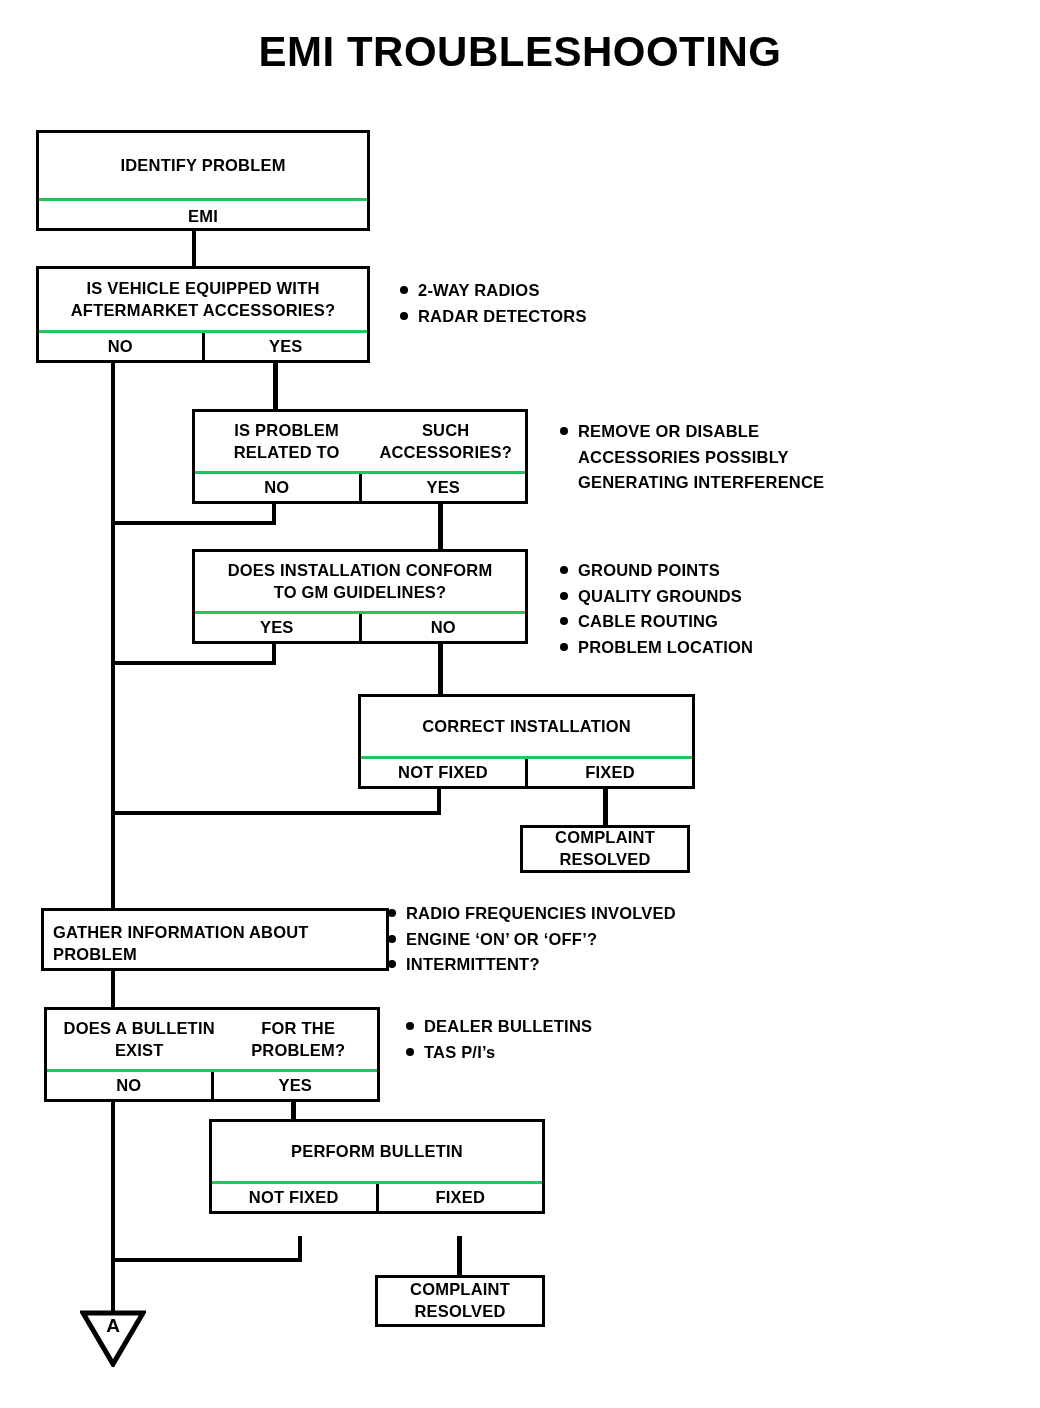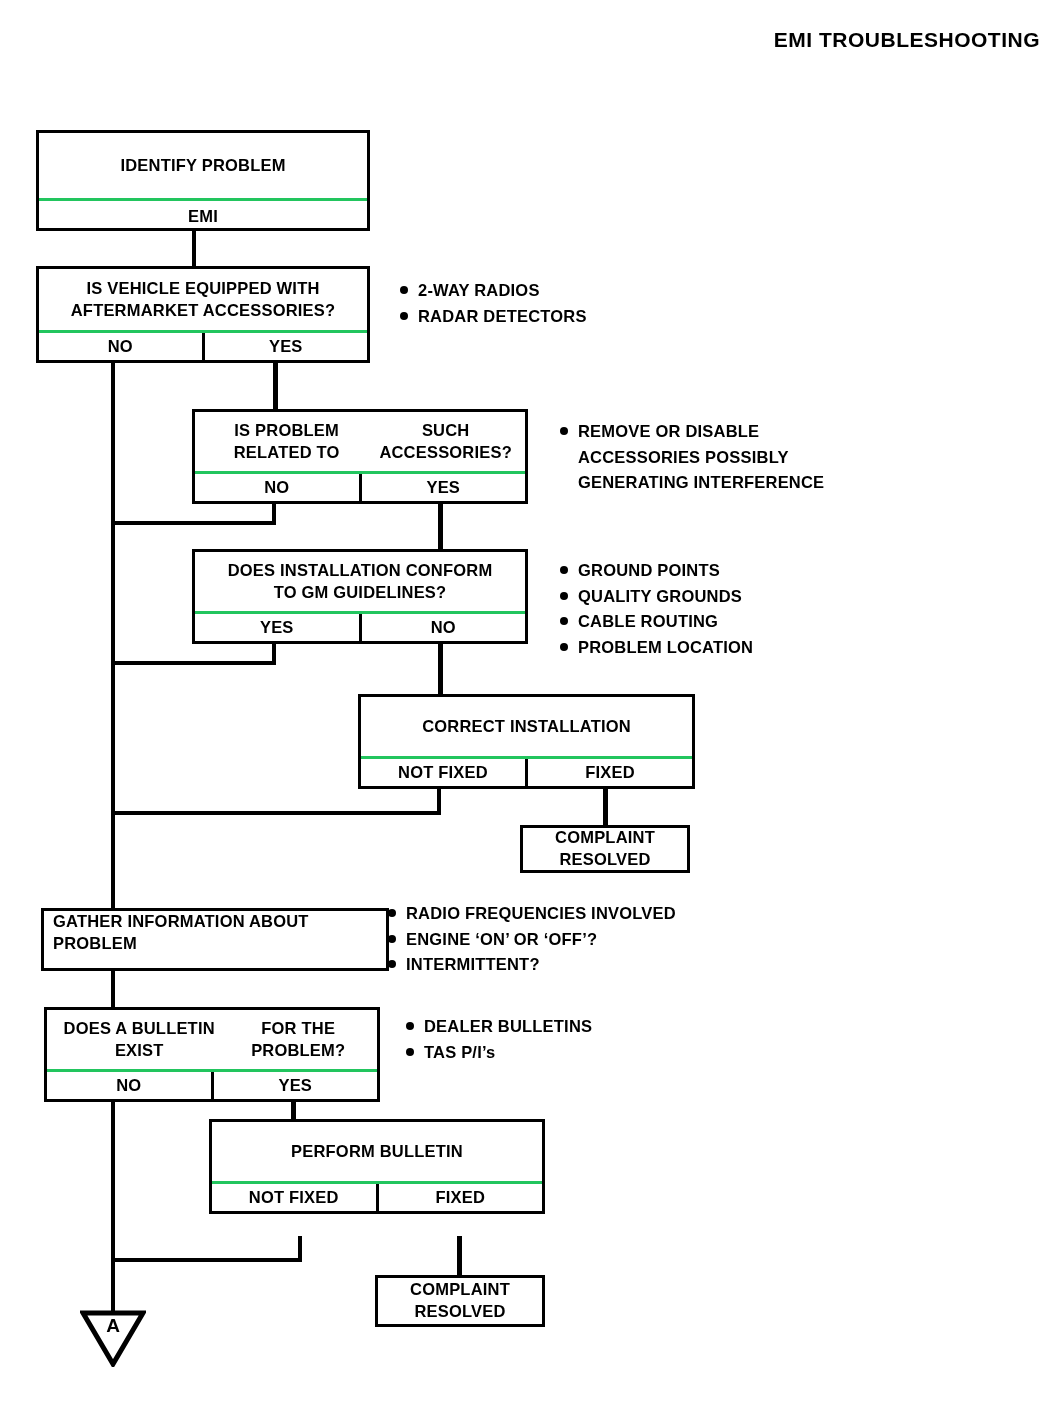--- a/index.html
+++ b/index.html
@@ -18,22 +18,22 @@
     background: #ffffff;
     overflow: hidden;
   }
 
   
   .title {
     position: absolute;
     left: 0;
     top: 28px;
     width: 1040px;
-    text-align: right;
-    font-size: 21px;
+    text-align: center;
+    font-size: 42px;
     font-weight: bold;
     letter-spacing: 0.5px;
     font-family: "Liberation Sans", sans-serif;
   }
 
   
   .box {
     position: absolute;
     box-sizing: border-box;
     border: 3px solid #000;
@@ -42,21 +42,21 @@
   .box .head {
     box-sizing: border-box;
     display: flex;
     align-items: center;
     justify-content: center;
     text-align: center;
     font-weight: bold;
     font-size: 16.5px;
     line-height: 1.32;
     letter-spacing: 0.2px;
-    padding: 0 6px;
+    padding: 11px 6px;
   }
   .box .head.left {
     justify-content: flex-start;
     text-align: left;
     padding-left: 9px;
   }
   .box .opts {
     box-sizing: border-box;
     display: flex;
     border-top: 3px solid #22c55e;

